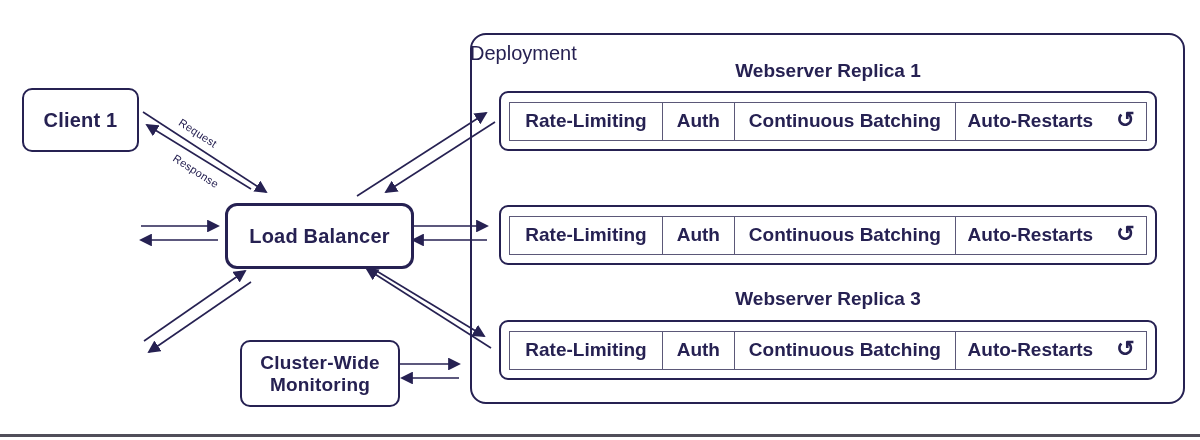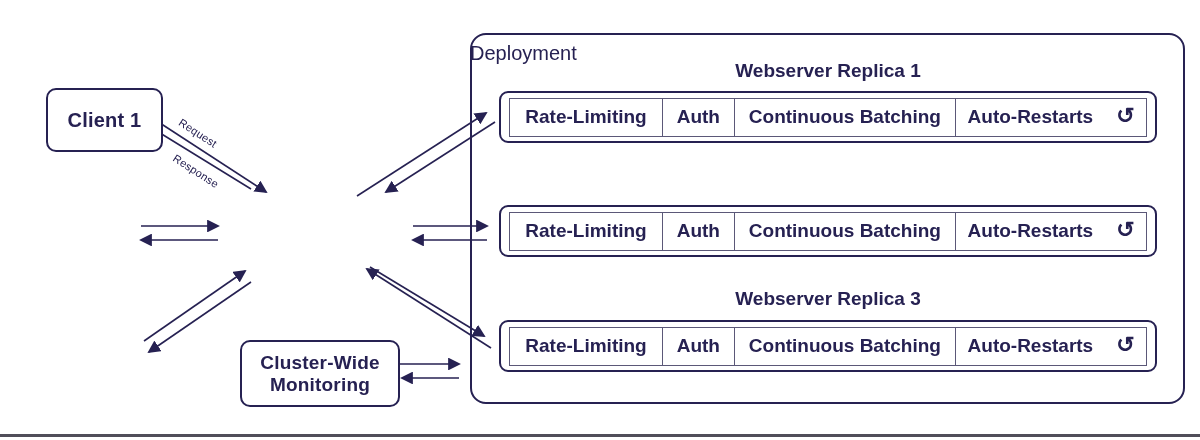--- a/index.html
+++ b/index.html
@@ -16,21 +16,21 @@
     background:#ffffff;
     border:2.5px solid #262152;
     border-radius:10px;
     display:flex;align-items:center;justify-content:center;
     text-align:center;
     font-weight:700;
     font-size:20px;
     letter-spacing:.2px;
     z-index:3;
   }
-  .client{left:22px;width:113px;height:60px;margin-left:24px;}
+  .client{left:22px;width:113px;height:60px;}
   .client1{top:88px;}
   .client2{top:203px;}
   .clientN{top:318px;}
   .lb{left:225px;top:203px;width:183px;height:60px;border-width:3px;border-radius:12px;}
   .monitor{left:240px;top:340px;width:156px;height:63px;line-height:1.15;font-size:19px;}
   .deployment{
     position:absolute;left:470px;top:33px;width:711px;height:367px;
     border:2.5px solid #262152;border-radius:16px;
     background:transparent;
     z-index:1;
@@ -38,21 +38,21 @@
   .deployment-title{
     position:absolute;left:470px;top:2px;width:711px;
     text-align:left;font-weight:400;font-size:20px;z-index:3;margin-top:40px;
   }
   .replica-header{
     position:absolute;left:27px;width:658px;height:22px;
     text-align:center;font-weight:700;font-size:19px;z-index:3;
   }
   .rh1{top:25px;} .rh2{top:139px;} .rh3{top:253px;}
   .replica-box{
-    position:absolute;left:27px;width:658px;height:52px;
+    position:absolute;left:27px;width:658px;height:60px;
     background:#ffffff;border:2.5px solid #262152;border-radius:9px;
     box-sizing:border-box;
     display:flex;align-items:center;justify-content:center;
     z-index:3;
   }
   .rb1{top:56px;} .rb2{top:170px;} .rb3{top:285px;}
   .replica-table{
     display:flex;width:calc(100% - 16px);height:39px;
     border:1.4px solid #5b5878;box-sizing:border-box;
   }
@@ -108,20 +108,23 @@
     </g>
   </svg>
 
   <div class="edge-label lbl-request">Request</div>
   <div class="edge-label lbl-response">Response</div>
 
   <div class="node client client1">
     <span>Client 1</span>
   </div>
 
+  <div class="node lb">
+    <span>Load Balancer</span>
+  </div>
 
   <div class="node monitor">
     <span>
       <span>Cluster-Wide</span><br>
       <span>Monitoring</span>
     </span>
   </div>
 
   <div class="deployment-title">Deployment</div>
   <div class="deployment">

